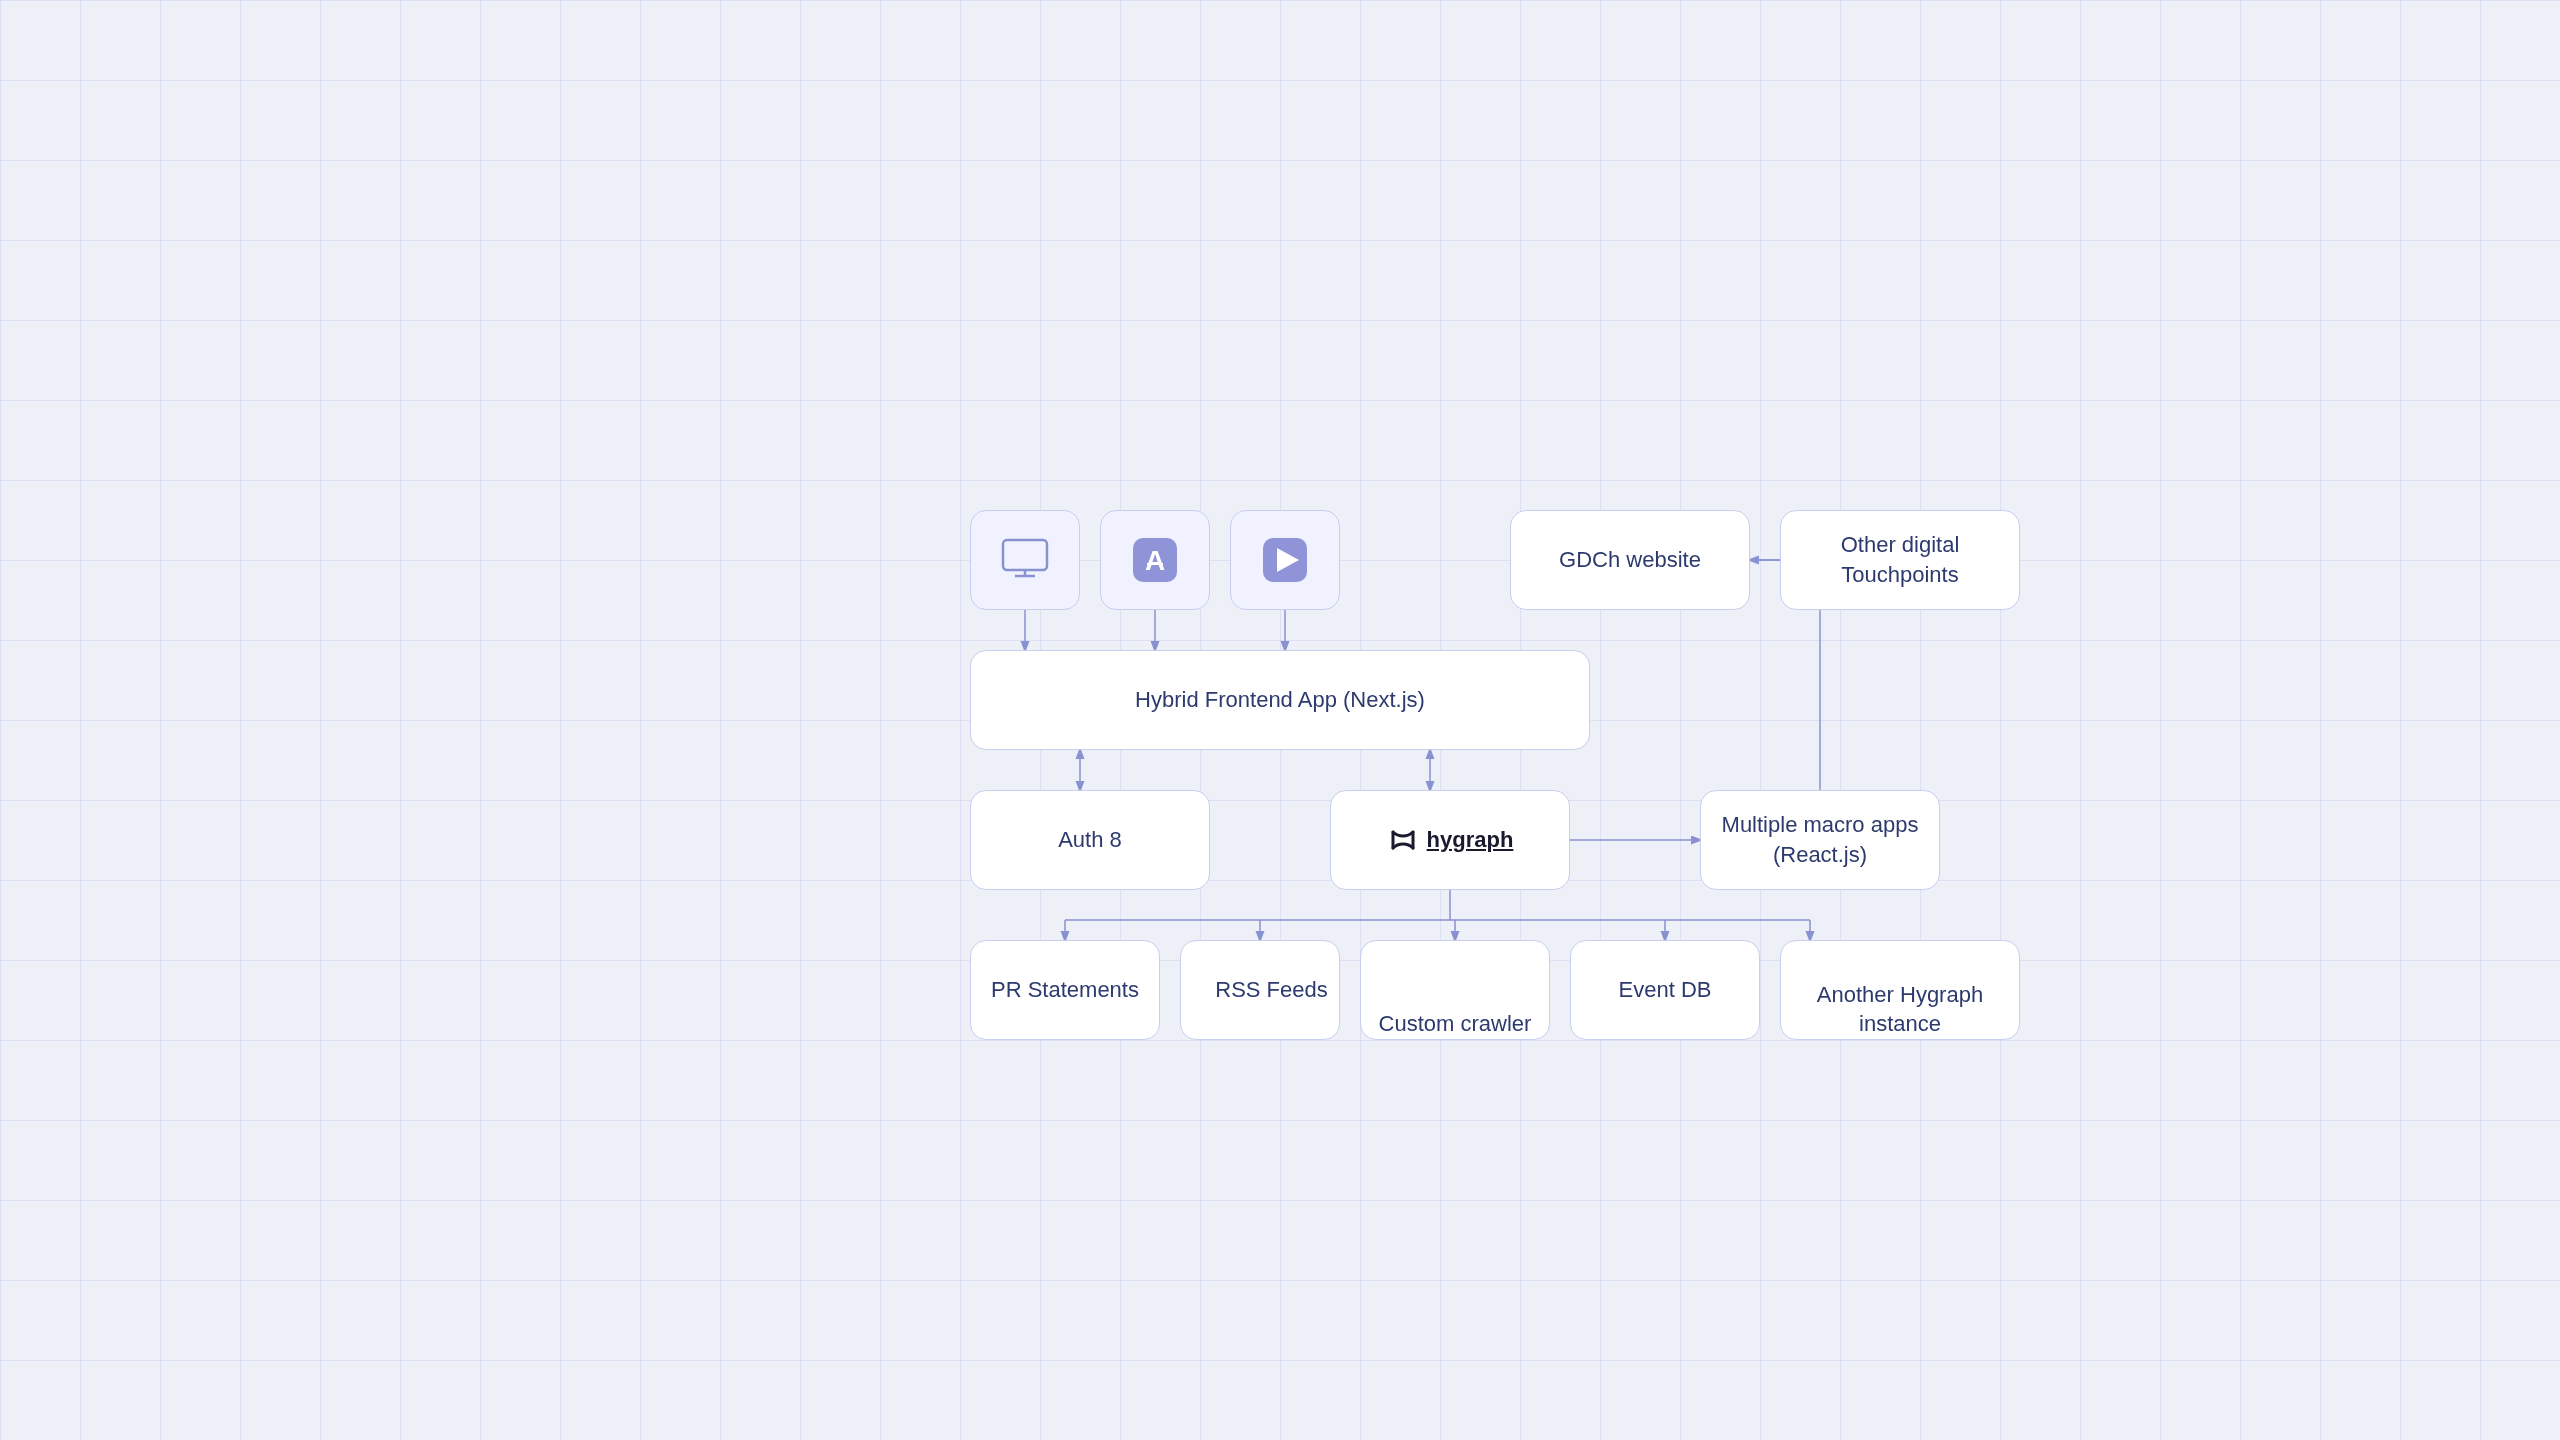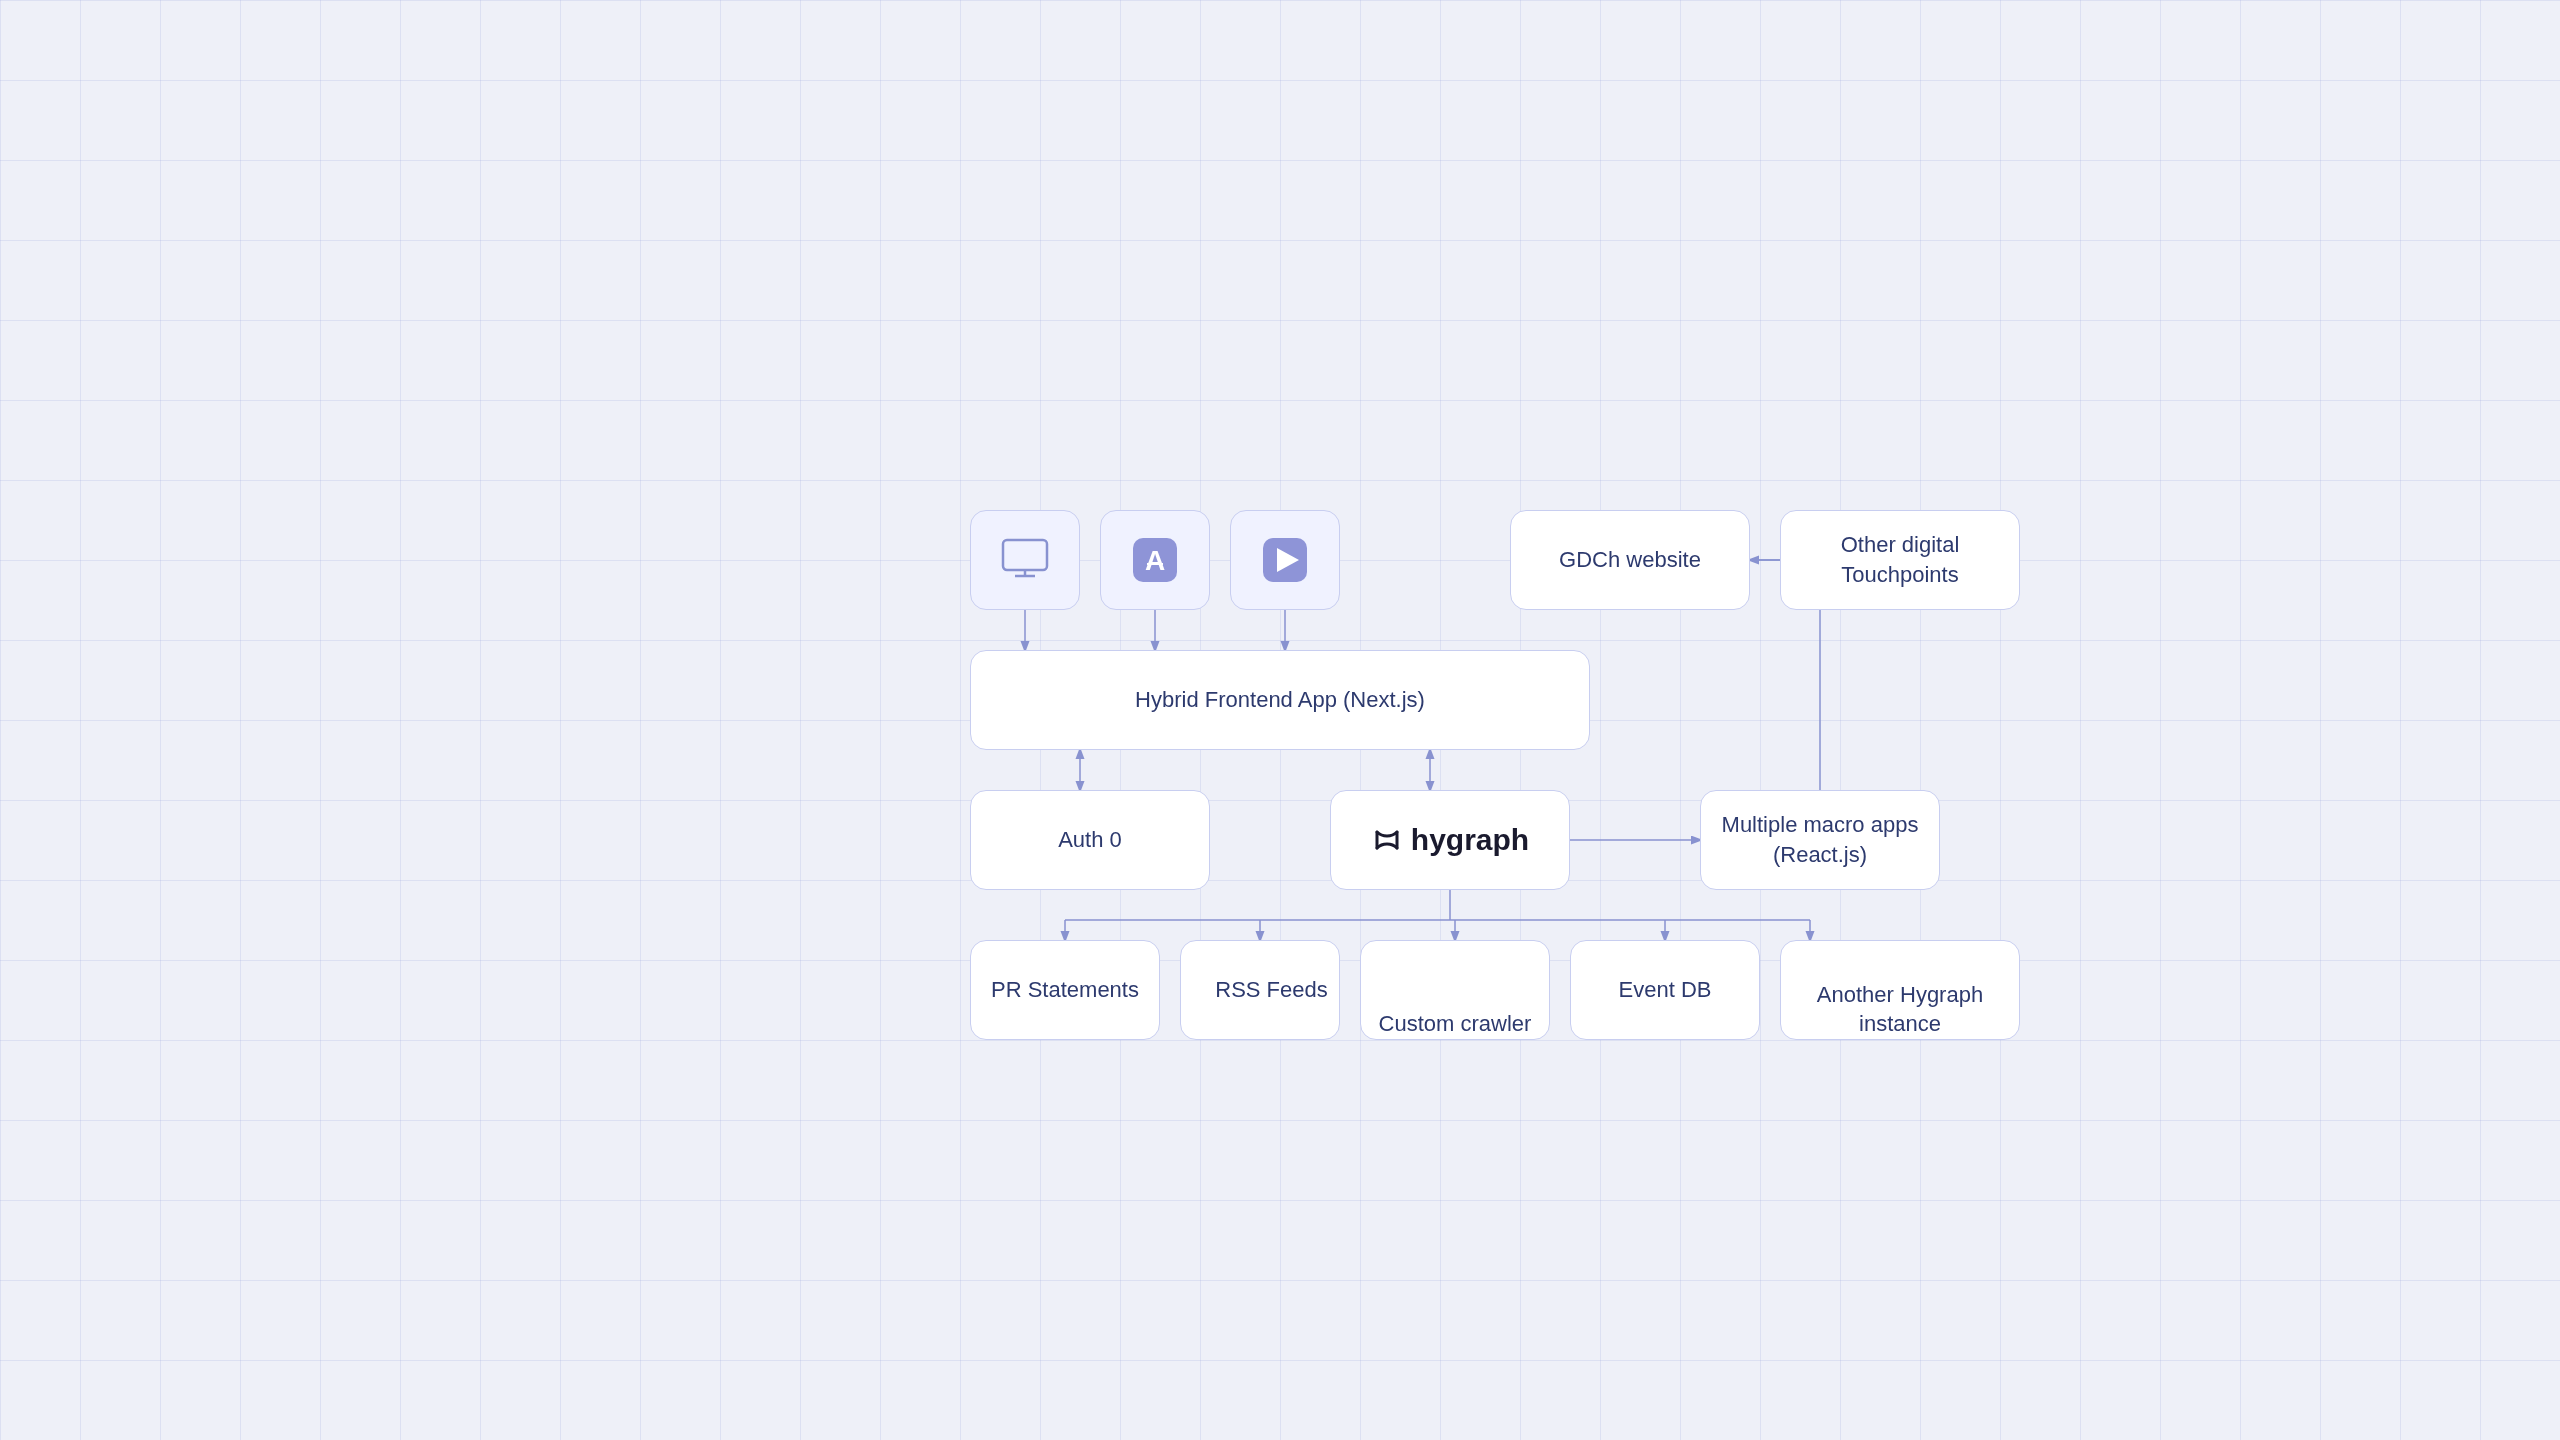--- a/index.html
+++ b/index.html
@@ -163,32 +163,32 @@
   <div class="node" style="left:780px; top:140px; width:240px; height:100px;">
     <span>GDCh
 website</span>
   </div>
 
   <div class="node" style="left:240px; top:280px; width:620px; height:100px;">
     <span>Hybrid Frontend App (Next.js)</span>
   </div>
 
   <div class="node" style="left:240px; top:420px; width:240px; height:100px;">
-    <span>Auth 0</span>
+    <span>Auth 8</span>
   </div>
 
   <div class="node" style="left:600px; top:420px; width:240px; height:100px;">
     <div class="hygraph-logo">
       <svg class="hygraph-icon" viewBox="0 0 32 32" fill="none">
         <path d="M6 8 C6 8 10 12 16 12 C22 12 26 8 26 8" stroke="#1a1a2e" stroke-width="3" fill="none" stroke-linecap="round"></path>
         <path d="M6 24 C6 24 10 20 16 20 C22 20 26 24 26 24" stroke="#1a1a2e" stroke-width="3" fill="none" stroke-linecap="round"></path>
         <line x1="6" y1="8" x2="6" y2="24" stroke="#1a1a2e" stroke-width="3" stroke-linecap="round"></line>
         <line x1="26" y1="8" x2="26" y2="24" stroke="#1a1a2e" stroke-width="3" stroke-linecap="round"></line>
       </svg>
-      <span style="font-size:30px; font-weight:700; color:#1a1a2e;">hygraph</span>
+      <span style="font-size:22px; font-weight:700; color:#1a1a2e;text-decoration:underline;">hygraph</span>
     </div>
   </div>
 
   <div class="node" style="left:970px; top:420px; width:240px; height:100px;">
     <span>Multiple macro apps
 (React.js)</span>
   </div>
 
   <div class="node" style="left:240px; top:570px; width:190px; height:100px;">
     <span>PR

